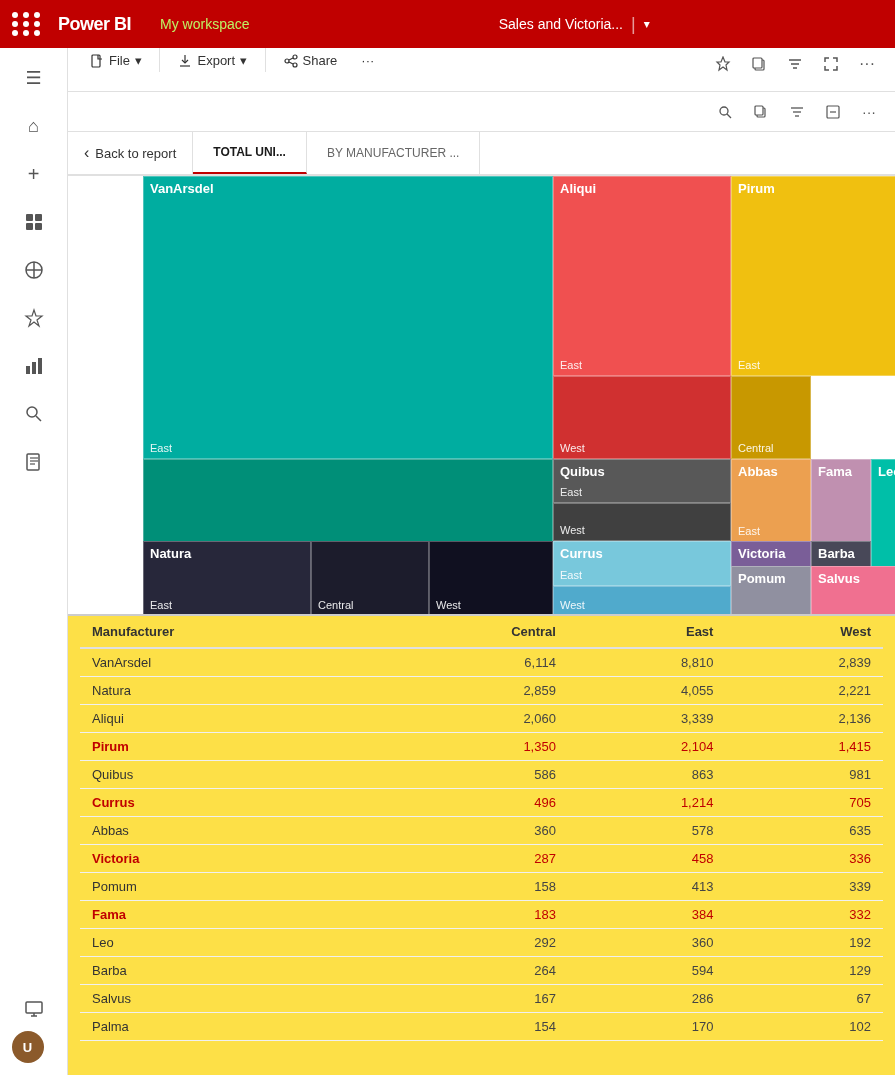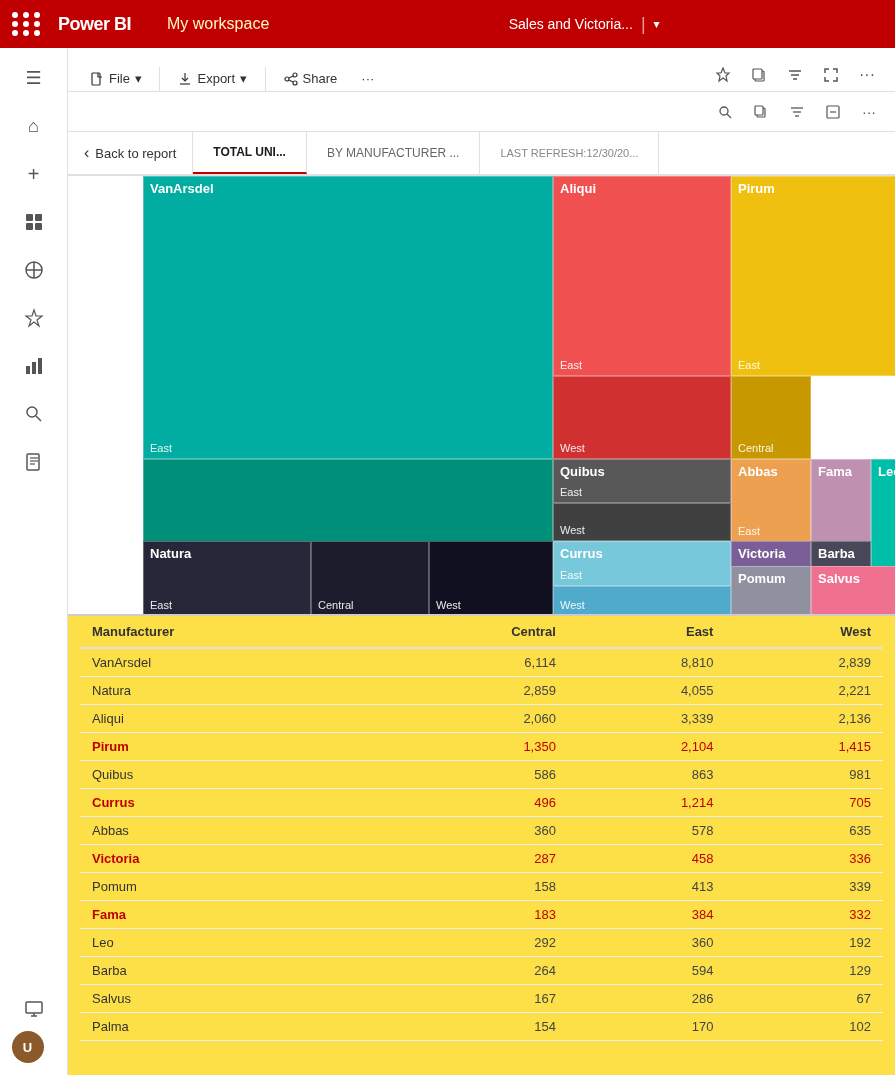--- a/index.html
+++ b/index.html
@@ -10,32 +10,32 @@
       background: #C00000;
       height: 48px;
       display: flex;
       align-items: center;
       padding: 0 12px;
       gap: 16px;
     }
     .top-bar-dots { display: grid; grid-template-columns: repeat(3,8px); gap: 3px; }
     .top-bar-dot { width: 6px; height: 6px; background: white; border-radius: 50%; }
     .top-bar-logo { color: white; font-size: 18px; font-weight: 700; letter-spacing: -0.5px; }
-    .top-bar-workspace { color: #fef9c3; font-size: 16px; margin-left: 20px; }
+    .top-bar-workspace { color: #bef264; font-size: 14px; margin-left: 13px; }
     .top-bar-center { flex: 1; display: flex; justify-content: center; align-items: center; gap: 8px; }
     .top-bar-title { color: white; font-size: 14px; }
     .top-bar-separator { color: rgba(255,255,255,0.6); font-size: 18px; }
     .top-bar-chevron { color: white; font-size: 12px; cursor: pointer; }
 
     
     .toolbar {
       background: white;
       height: 44px;
       display: flex;
-      align-items: flex-end;
+      align-items: flex-start;
       padding: 0 12px;
       gap: 4px;
       border-bottom: 1px solid #e0e0e0;
     }
     .toolbar-btn {
       display: flex; align-items: center; gap: 5px;
       padding: 5px 10px; border-radius: 3px; cursor: pointer;
       font-size: 13px; color: #333;
       border: none; background: transparent;
     }
@@ -379,23 +379,20 @@
   <div class="tabs-row">
     <div class="tab-back">
       <span style="font-size:16px;">‹</span>
       <span>Back to report</span>
     </div>
     <div class="tab-item active">
       <span>TOTAL UNI...</span>
     </div>
     <div class="tab-item">
       <span>BY MANUFACTURER ...</span>
-    </div>
-    <div class="tab-item info">
-      <span>LAST REFRESH:12/30/20...</span>
     </div>
   </div>
 
   <div class="main-content">
 
     <div class="treemap-container">
       <div class="treemap" id="treemap-area">
 
       <div class="tm-cell" style="left: 0px; top: 0px; width: 410px; height: 283px; background: rgb(0, 173, 160); border: 1px solid rgba(255, 255, 255, 0.3);">
             <div class="tm-label-top">VanArsdel</div>

